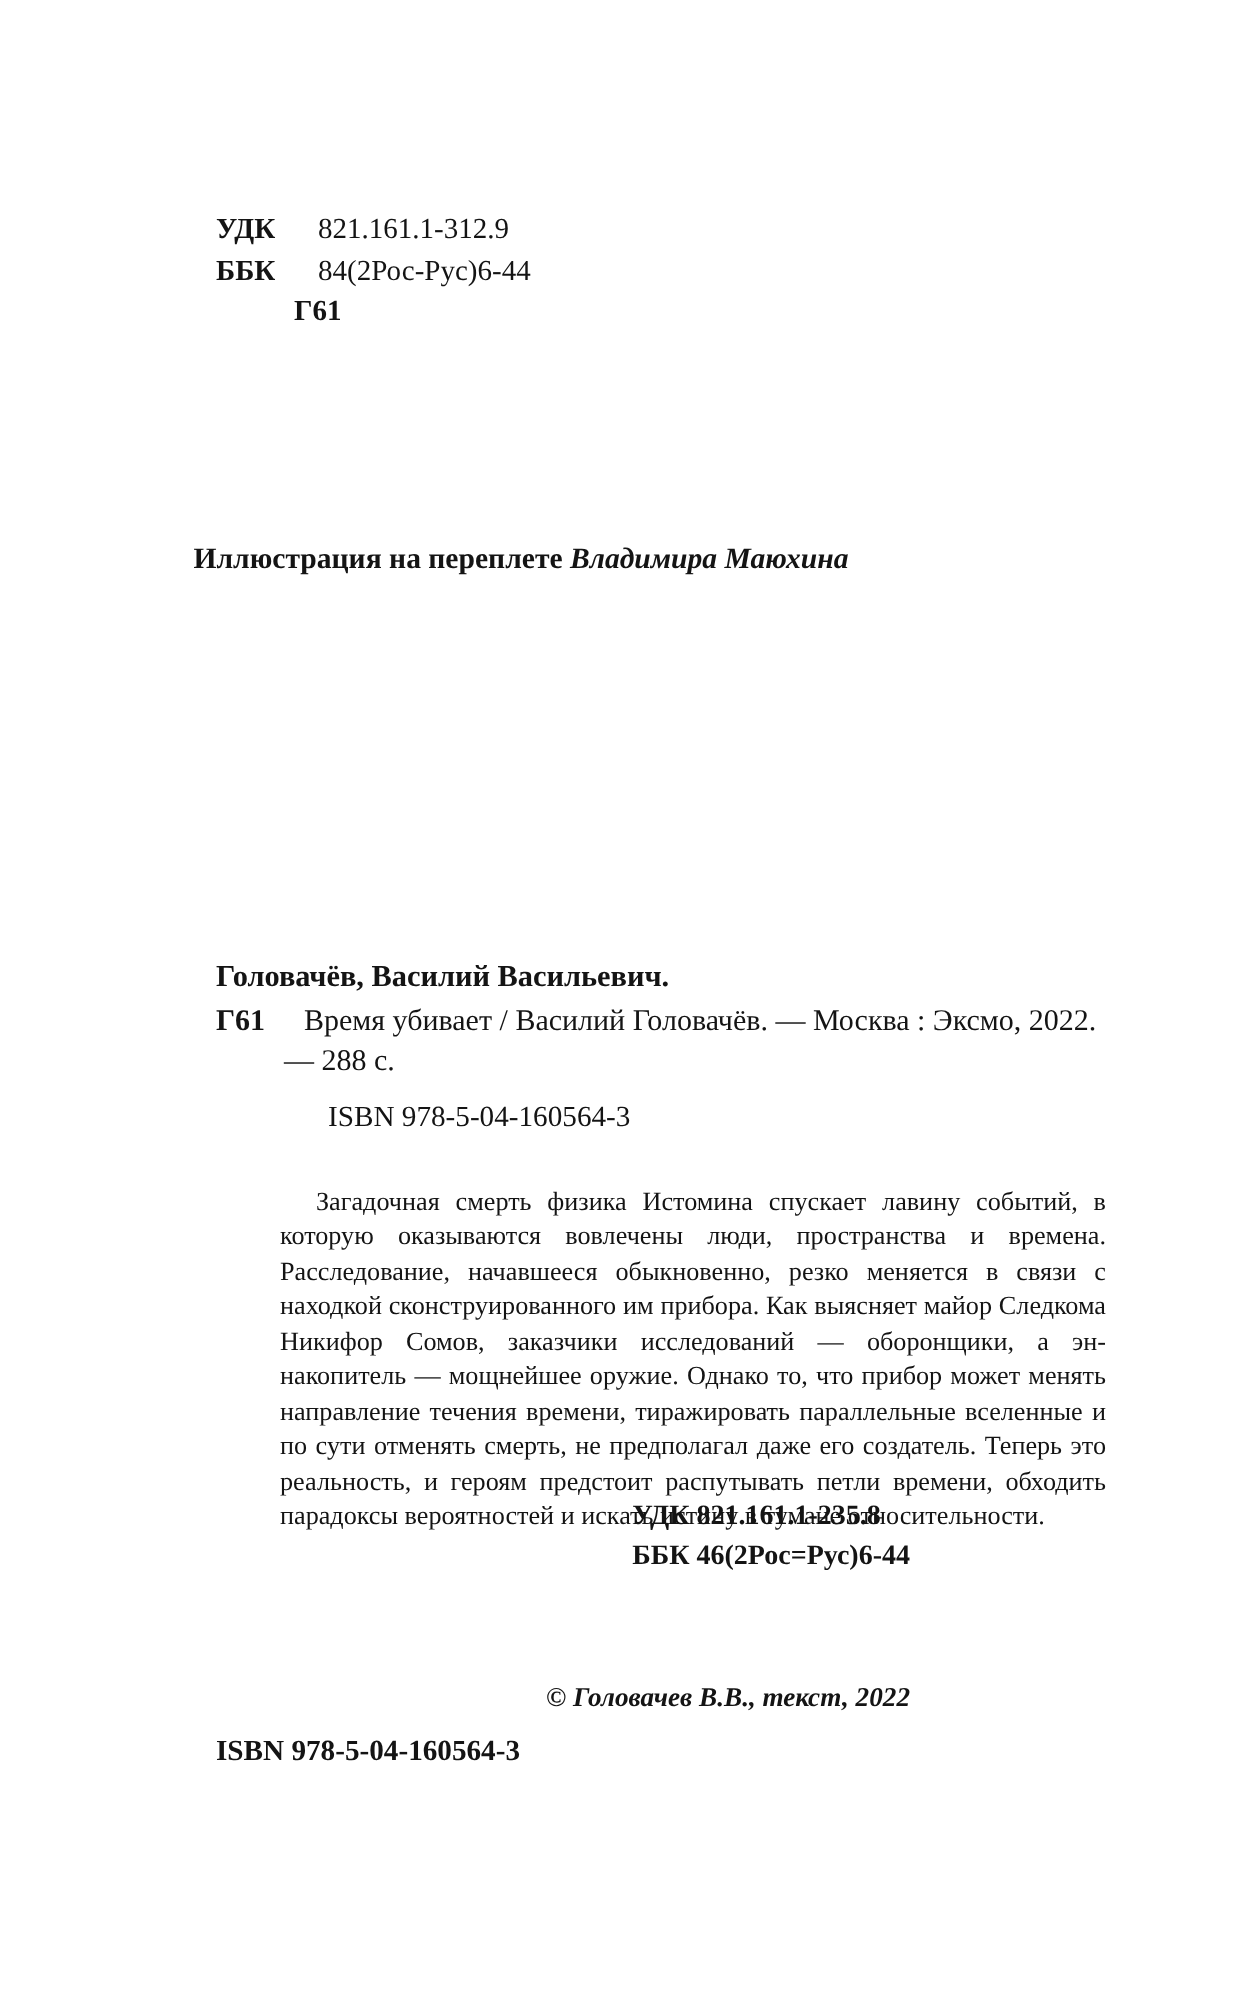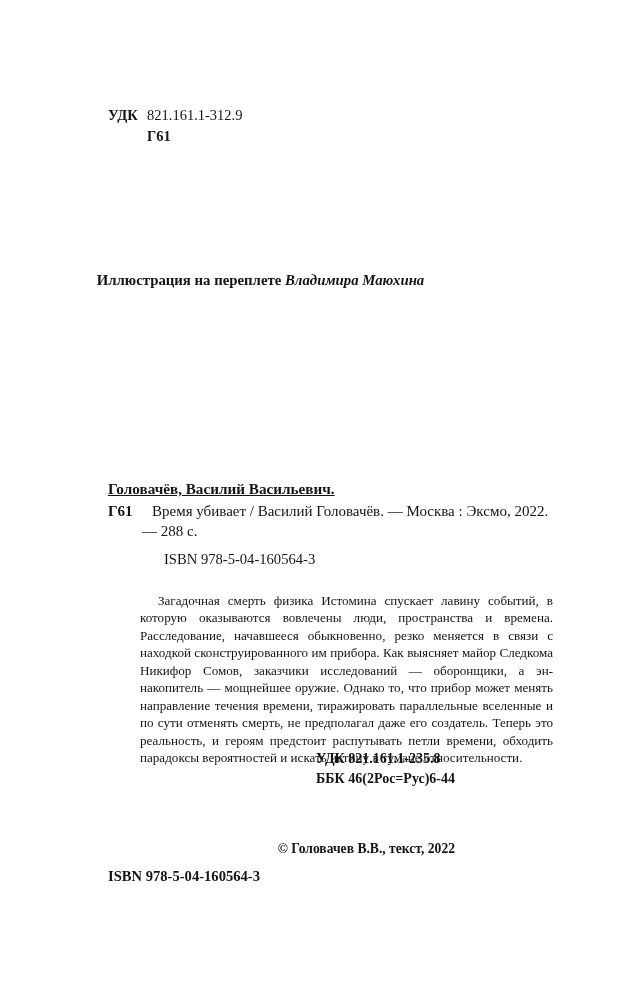--- a/index.html
+++ b/index.html
@@ -33,21 +33,21 @@
   .class-row {
     white-space: nowrap;
     display: flex;
   }
   .class-key {
     font-weight: bold;
     min-width: 34px;
     display: inline-block;
   }
   .class-val {
-    margin-left: 5px;
+    margin-left: 17px;
   }
   .class-code {
     font-weight: bold;
     margin-left: 39px;
     display: block;
   }
 
   
   .credit {
     position: absolute;
@@ -67,21 +67,20 @@
   .record {
     position: absolute;
     left: 108px;
     top: 480px;
     width: 445px;
   }
   .author-line {
     font-weight: bold;
     font-size: 15.2px;
     margin-bottom: 4px;
-    text-decoration: underline;
   }
   .desc-line {
     display: flex;
     font-size: 15px;
     line-height: 1.33;
   }
   .desc-code {
     font-weight: bold;
     flex: 0 0 34px;
   }
@@ -121,20 +120,21 @@
 
   
   .copyright {
     position: absolute;
     right: 66px;
     top: 839px;
     font-size: 13.6px;
     font-weight: bold;
     line-height: 1.42;
     text-align: left;
+    font-style: italic;
   }
   .copyright .indent {
     padding-left: 13px;
   }
 
   
   .isbn-bottom {
     position: absolute;
     left: 108px;
     top: 868px;
@@ -144,20 +144,24 @@
 </style>
 </head>
 <body>
 
 <div class="page">
 
   <div class="class-block">
     <div class="class-row">
       <span class="class-key">УДК</span>
       <span class="class-val">821.161.1-312.9</span>
+    </div>
+    <div class="class-row">
+      <span class="class-key">ББК</span>
+      <span class="class-val">84(2Рос-Рус)6-44</span>
     </div>
     <span class="class-code">Г61</span>
   </div>
 
   <div class="credit">
     <span>Иллюстрация на переплете </span><span class="name">Владимира Маюхина</span>
   </div>
 
   <div class="record">
     <div class="author-line">Головачёв, Василий Васильевич.</div>

